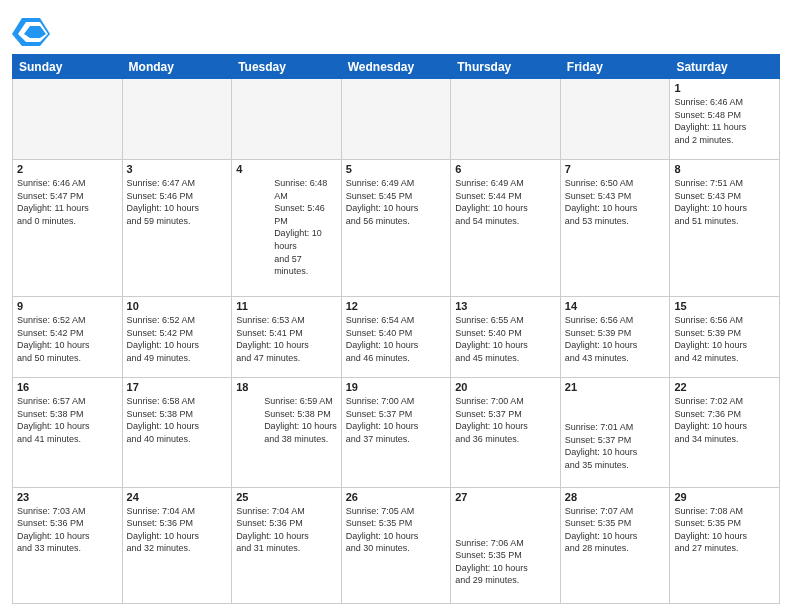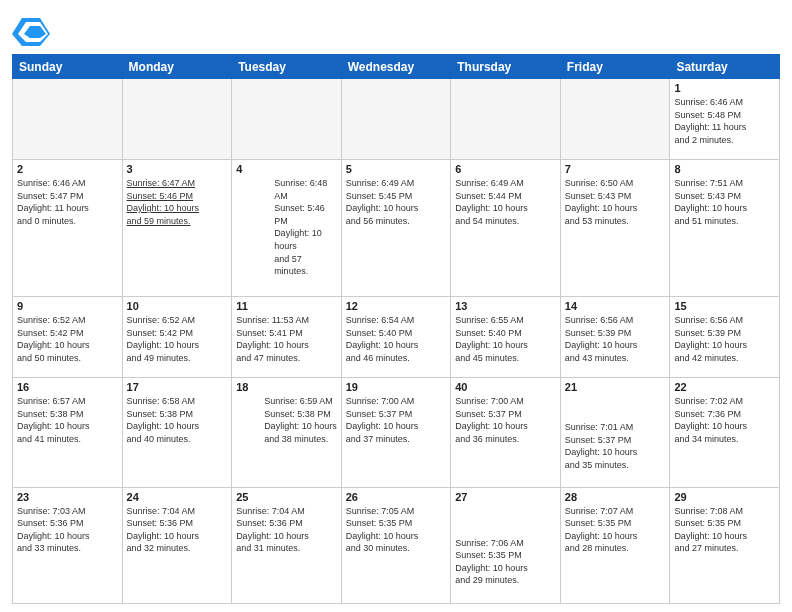--- a/index.html
+++ b/index.html
@@ -159,21 +159,21 @@
         <tr>
           <td>
             <div class="day-num">2</div>
             <div class="day-info" style="white-space: pre-line;">Sunrise: 6:46 AM
 Sunset: 5:47 PM
 Daylight: 11 hours
 and 0 minutes.</div>
           </td>
           <td>
             <div class="day-num">3</div>
-            <div class="day-info" style="white-space: pre-line; text-decoration: underline;">Sunrise: 6:47 AM
+            <div class="day-info" style="white-space: pre-line;">Sunrise: 6:47 AM
 Sunset: 5:46 PM
 Daylight: 10 hours
 and 59 minutes.</div>
           </td>
           <td>
             <div class="day-num">4</div>
             <div class="day-info" style="white-space: pre-line; margin-left: 38px;">Sunrise: 6:48 AM
 Sunset: 5:46 PM
 Daylight: 10 hours
 and 57 minutes.</div>
@@ -217,21 +217,21 @@
           </td>
           <td>
             <div class="day-num">10</div>
             <div class="day-info" style="white-space: pre-line;">Sunrise: 6:52 AM
 Sunset: 5:42 PM
 Daylight: 10 hours
 and 49 minutes.</div>
           </td>
           <td>
             <div class="day-num">11</div>
-            <div class="day-info" style="white-space: pre-line;">Sunrise: 11:53 AM
+            <div class="day-info" style="white-space: pre-line;">Sunrise: 6:53 AM
 Sunset: 5:41 PM
 Daylight: 10 hours
 and 47 minutes.</div>
           </td>
           <td>
             <div class="day-num">12</div>
             <div class="day-info" style="white-space: pre-line;">Sunrise: 6:54 AM
 Sunset: 5:40 PM
 Daylight: 10 hours
 and 46 minutes.</div>
@@ -281,21 +281,21 @@
 and 38 minutes.</div>
           </td>
           <td>
             <div class="day-num">19</div>
             <div class="day-info" style="white-space: pre-line;">Sunrise: 7:00 AM
 Sunset: 5:37 PM
 Daylight: 10 hours
 and 37 minutes.</div>
           </td>
           <td>
-            <div class="day-num">40</div>
+            <div class="day-num">20</div>
             <div class="day-info" style="white-space: pre-line;">Sunrise: 7:00 AM
 Sunset: 5:37 PM
 Daylight: 10 hours
 and 36 minutes.</div>
           </td>
           <td>
             <div class="day-num">21</div>
             <div class="day-info" style="white-space: pre-line; margin-top: 28px;">Sunrise: 7:01 AM
 Sunset: 5:37 PM
 Daylight: 10 hours

